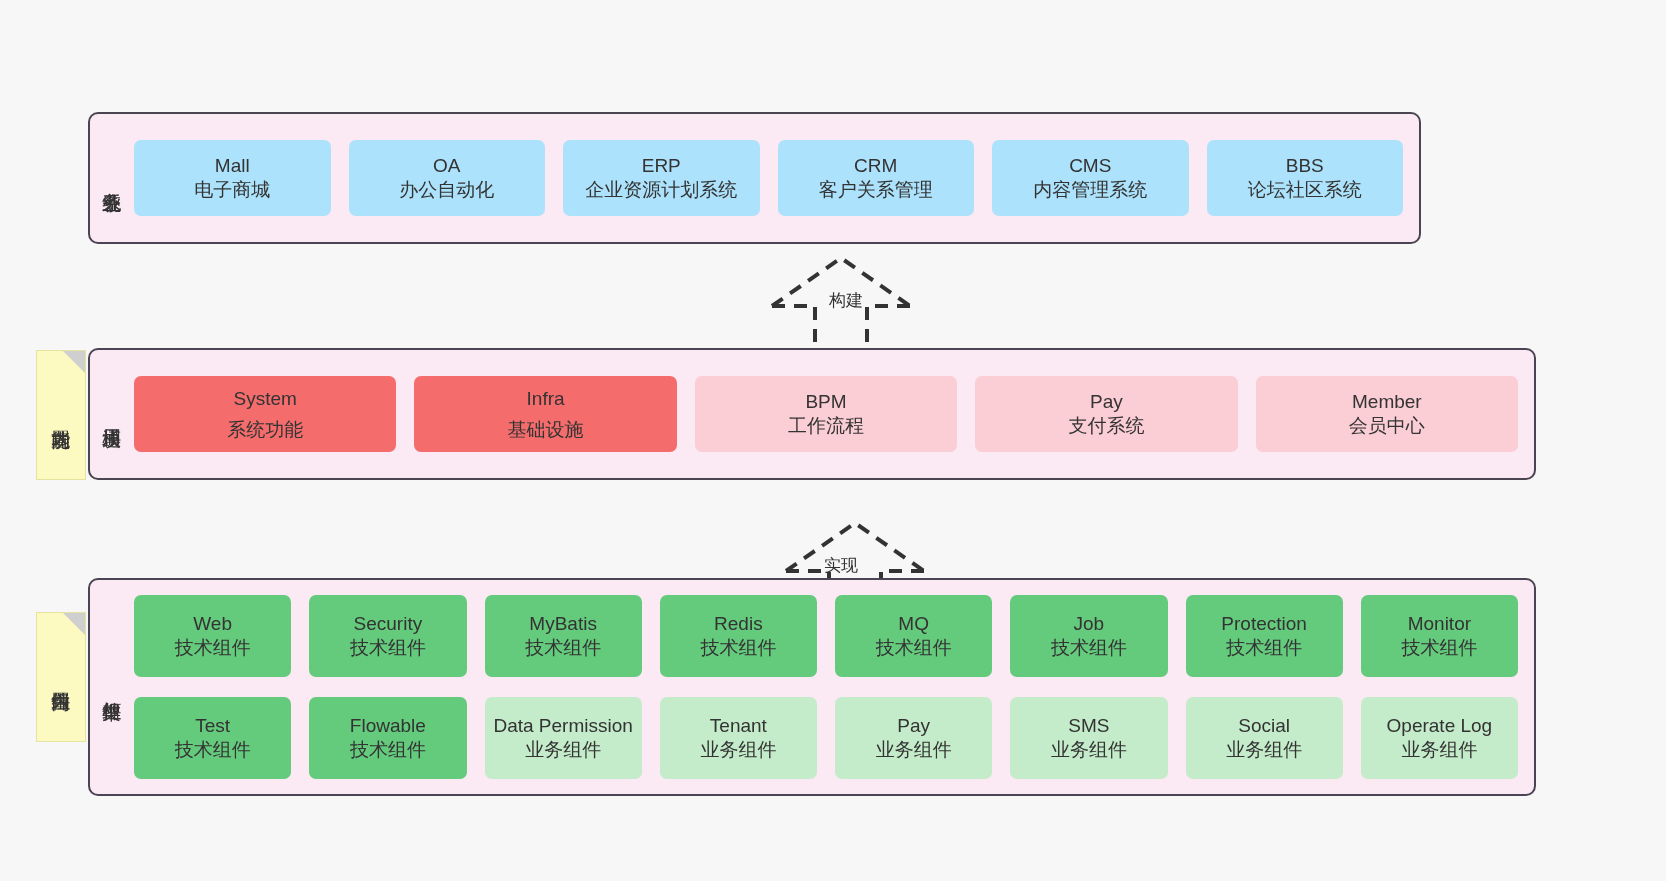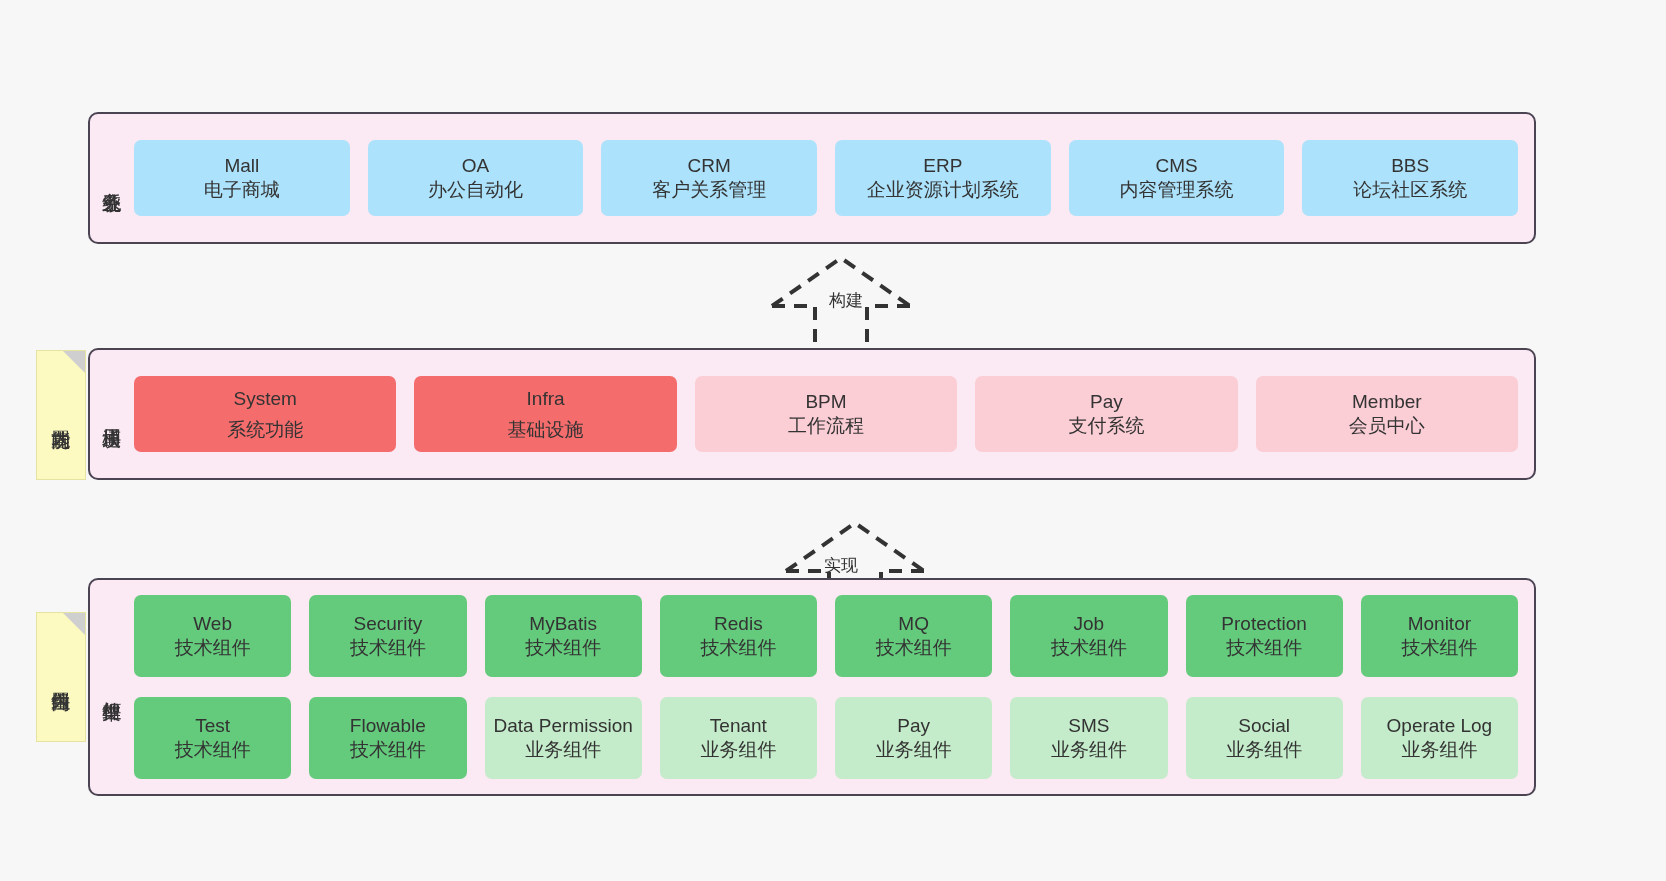--- a/index.html
+++ b/index.html
@@ -83,21 +83,21 @@
   .card .l1 { font-size: 19px; }
   .card .l2 { font-size: 19px; }
 
   .c-blue        { background: #ace2fb; }
   .c-red-strong  { background: #f56c6c; gap: 7px; }
   .c-red-light   { background: #fbcdd5; }
   .c-green-strong{ background: #64ca7c; }
   .c-green-light { background: #c4ecca; }
 
   
-  #layer-business { left: 88px;  top: 112px; width: 1448px; height: 132px; }
+  #layer-business { left: 88px;  top: 112px; width: 1333px; height: 132px; }
   #layer-business .layer-body { padding: 0 16px 0 0; }
   #layer-business .card { height: 76px; }
 
   
   #layer-module   { left: 88px;  top: 348px; width: 1448px; height: 132px; }
   #layer-module .card { height: 76px; }
 
   
   #layer-framework{ left: 88px;  top: 578px; width: 1448px; height: 218px; }
   #layer-framework .layer-title { width: 44px; }
@@ -159,26 +159,26 @@
       <div class="row">
         <div class="card c-blue">
           <span class="l1">Mall</span>
           <span class="l2">电子商城</span>
         </div>
         <div class="card c-blue">
           <span class="l1">OA</span>
           <span class="l2">办公自动化</span>
         </div>
         <div class="card c-blue">
+          <span class="l1">ERP</span>
+          <span class="l2">企业资源计划系统</span>
+        </div>
+        <div class="card c-blue">
           <span class="l1">CRM</span>
           <span class="l2">客户关系管理</span>
-        </div>
-        <div class="card c-blue">
-          <span class="l1">ERP</span>
-          <span class="l2">企业资源计划系统</span>
         </div>
         <div class="card c-blue">
           <span class="l1">CMS</span>
           <span class="l2">内容管理系统</span>
         </div>
         <div class="card c-blue">
           <span class="l1">BBS</span>
           <span class="l2">论坛社区系统</span>
         </div>
       </div>

